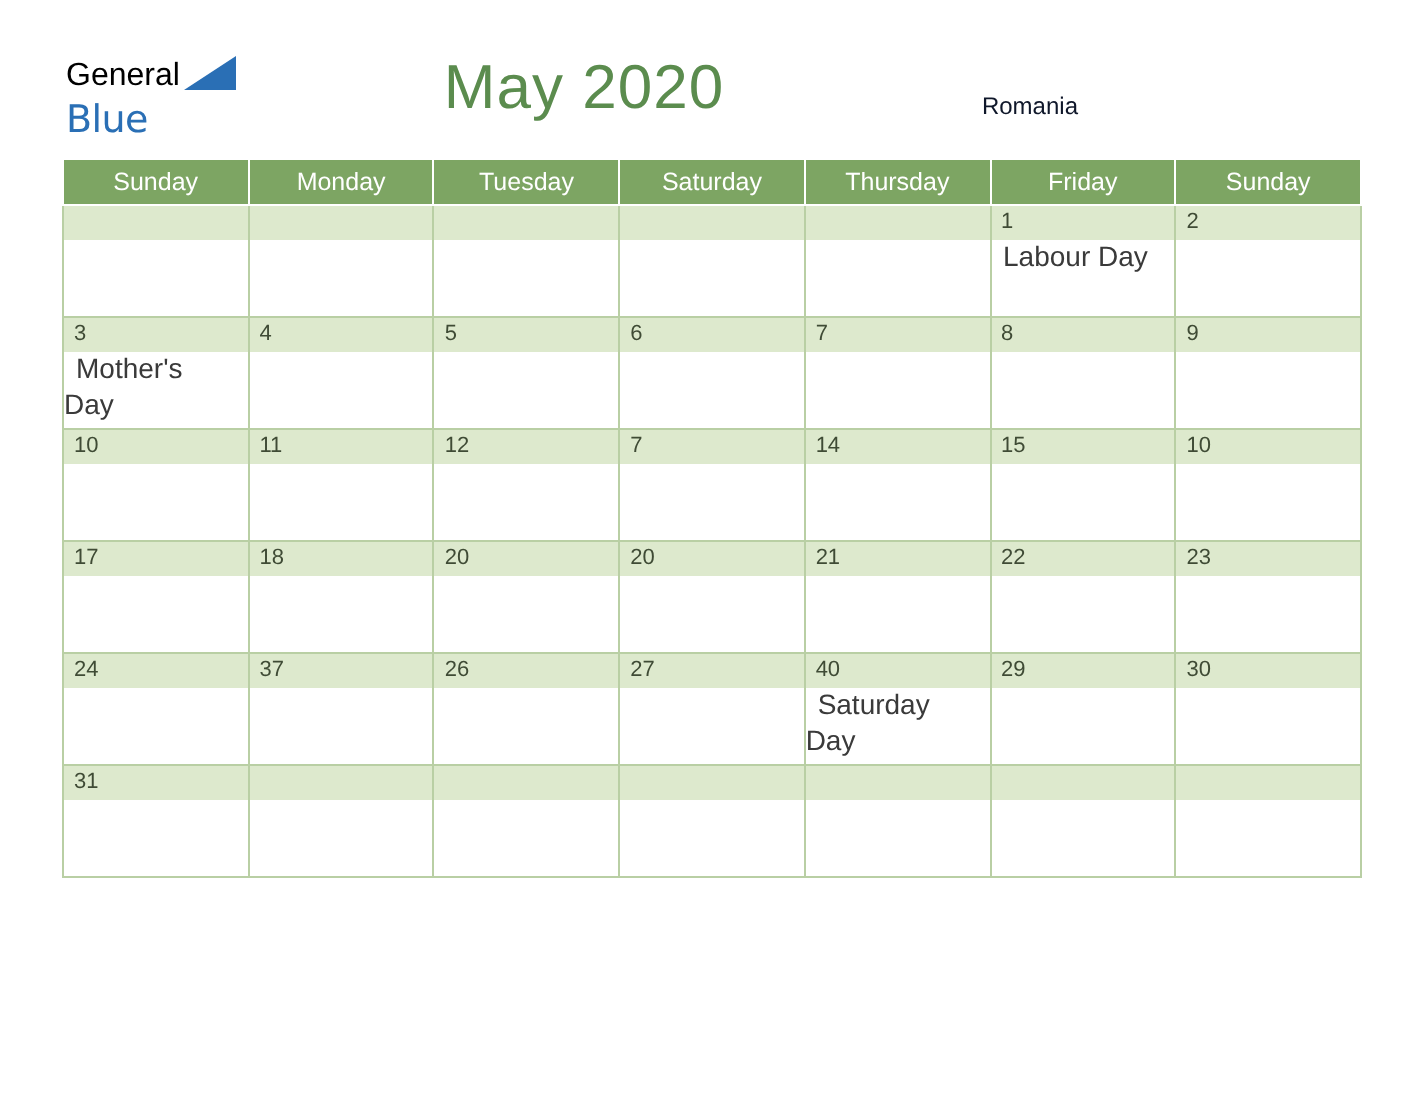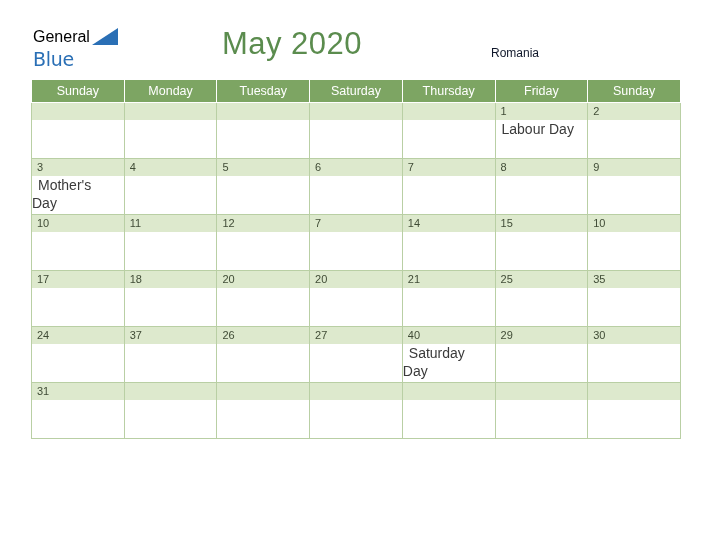--- a/index.html
+++ b/index.html
@@ -173,22 +173,22 @@
         <td><span class="daynum">15</span><span class="event"></span></td>
         <td><span class="daynum">10</span><span class="event"></span></td>
       </tr>
 
       <tr>
         <td><span class="daynum">17</span><span class="event"></span></td>
         <td><span class="daynum">18</span><span class="event"></span></td>
         <td><span class="daynum">20</span><span class="event"></span></td>
         <td><span class="daynum">20</span><span class="event"></span></td>
         <td><span class="daynum">21</span><span class="event"></span></td>
-        <td><span class="daynum">25</span><span class="event"></span></td>
-        <td><span class="daynum">35</span><span class="event"></span></td>
+        <td><span class="daynum">22</span><span class="event"></span></td>
+        <td><span class="daynum">23</span><span class="event"></span></td>
       </tr>
 
       <tr>
         <td><span class="daynum">24</span><span class="event"></span></td>
         <td><span class="daynum">37</span><span class="event"></span></td>
         <td><span class="daynum">26</span><span class="event"></span></td>
         <td><span class="daynum">27</span><span class="event"></span></td>
         <td><span class="daynum">40</span><span class="event">Saturday Day</span></td>
         <td><span class="daynum">29</span><span class="event"></span></td>
         <td><span class="daynum">30</span><span class="event"></span></td>

